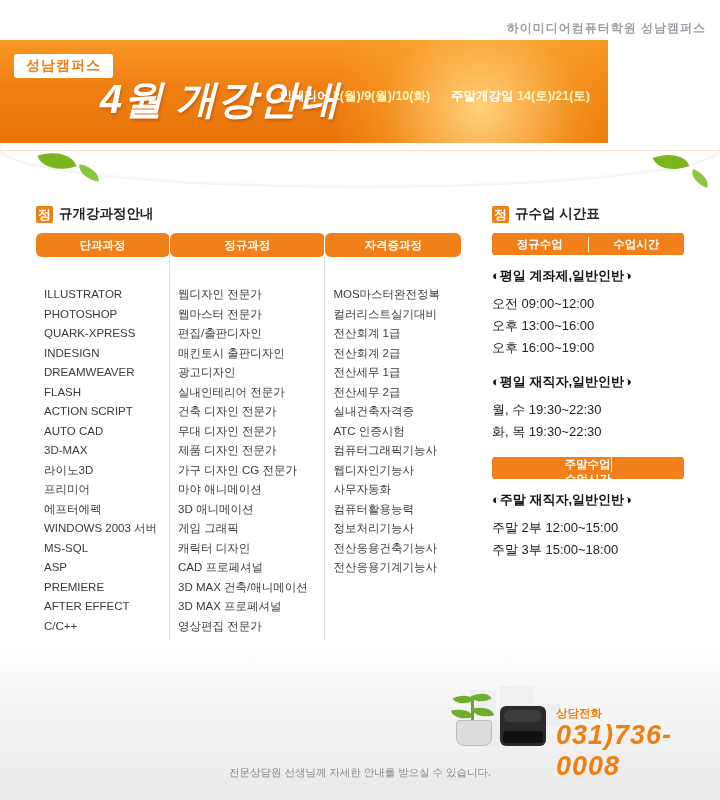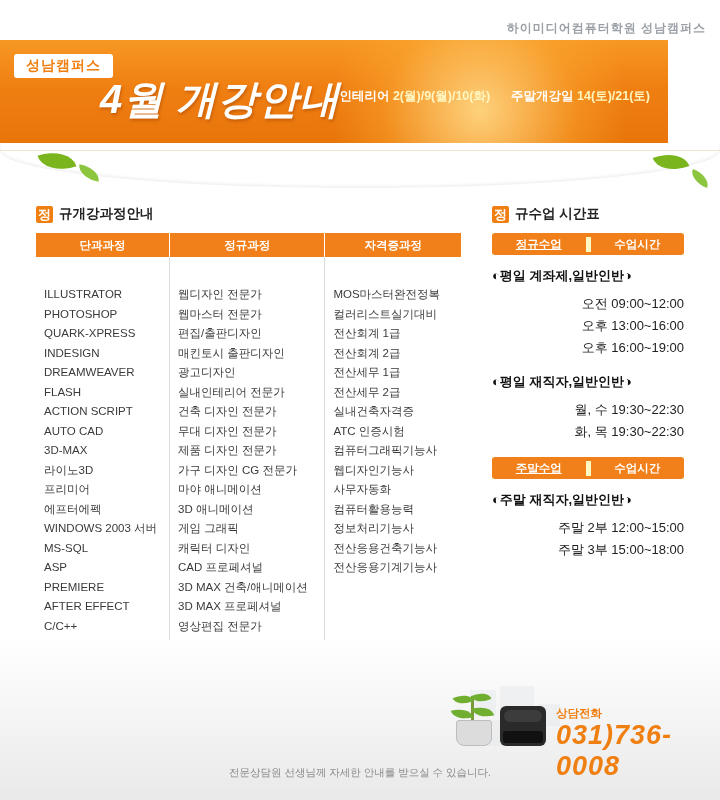--- a/index.html
+++ b/index.html
@@ -10,21 +10,21 @@
     position:relative;
     overflow:hidden;
     color:#333;
   }
   
   .top-brand{
     position:absolute;top:20px;right:14px;
     font-size:12px;font-weight:bold;color:#9aa0a6;letter-spacing:1px;
   }
   .banner{
-    position:absolute;left:0;top:40px;width:668px;height:105px;
+    position:absolute;left:0;top:40px;width:608px;height:105px;
     background:linear-gradient(180deg,#f79824 0%, #f07f12 45%, #e8740a 100%);
     overflow:hidden;
   }
   .banner .glow{
     position:absolute;left:330px;top:-80px;width:300px;height:300px;
     border-radius:50%;
     background:radial-gradient(circle at 50% 50%, rgba(255,214,130,.95) 0%, rgba(250,170,50,.45) 45%, rgba(240,127,18,0) 70%);
   }
   .campus-tag{
     position:absolute;left:14px;top:14px;
@@ -71,47 +71,47 @@
     display:inline-block;background:#f07f12;color:#fff;
     font-size:13px;font-weight:bold;width:17px;height:17px;line-height:17px;text-align:center;border-radius:2px;
   }
   .sec-title{font-size:13.5px;font-weight:bold;color:#222;}
 
   
   #courses{left:36px;top:205px;width:425px;}
   .tbl{width:425px;border-collapse:collapse;}
   .tbl thead th{
     background:#f2801a;color:#fff;font-size:11.5px;font-weight:bold;
-    height:22px;border-right:1px solid #ffffff;
+    height:22px;border-right:1px solid #ffffff;border-radius:6px;
   }
   .tbl thead th:last-child{border-right:none;}
   .tbl tbody td{
     vertical-align:top;padding:28px 0 10px 8px;
     border-right:1px solid #dcdcdc;
     border-bottom:1px solid #8b5cf6;
   }
   .tbl tbody td:last-child{border-right:none;}
   .tbl ul{margin:0;padding:0;list-style:none;}
   .tbl li{font-size:11.5px;line-height:19.5px;color:#3a3a3a;white-space:nowrap;}
 
   
   #schedule{left:492px;top:205px;width:192px;}
   .sch-head{
     display:flex;width:192px;background:#f2801a;color:#fff;
     font-size:11.5px;font-weight:bold;height:22px;align-items:center;
     border-radius:3px;margin-bottom:12px;
   }
   .sch-head div{flex:1;text-align:center;}
-  .sch-head div:first-child{border-right:5px solid #fef9c3;text-decoration:underline;}
+  .sch-head div:first-child{border-right:1px solid #fef9c3;}
   .sch-group{margin-bottom:14px;}
   .sch-group-title{
     font-size:13px;font-weight:bold;color:#111;margin:6px 0 8px;
   }
-  .sch-line{font-size:13px;color:#222;text-align:right;line-height:22px;}
-  .sch-head.second{margin-top:6px;}
+  .sch-line{font-size:13px;color:#222;text-align:left;line-height:22px;}
+  .sch-head.second{margin-top:6px;flex-direction:column;}
 
   
   .footer-bg{
     position:absolute;left:0;top:640px;width:720px;height:160px;
     background:linear-gradient(180deg,#ffffff 0%, #f2f2f2 60%, #e9e9e9 100%);
   }
   .pot{position:absolute;left:450px;top:690px;width:46px;height:56px;}
   .pot .bowl{position:absolute;left:6px;top:30px;width:34px;height:24px;background:#dcdcdc;border:1px solid #bdbdbd;border-radius:3px 3px 8px 8px;}
   .pot .stem{position:absolute;left:21px;top:6px;width:3px;height:28px;background:#7a9a3a;}
   .pot .lf{position:absolute;background:#6fae2f;border-radius:0 100% 0 100%;}

